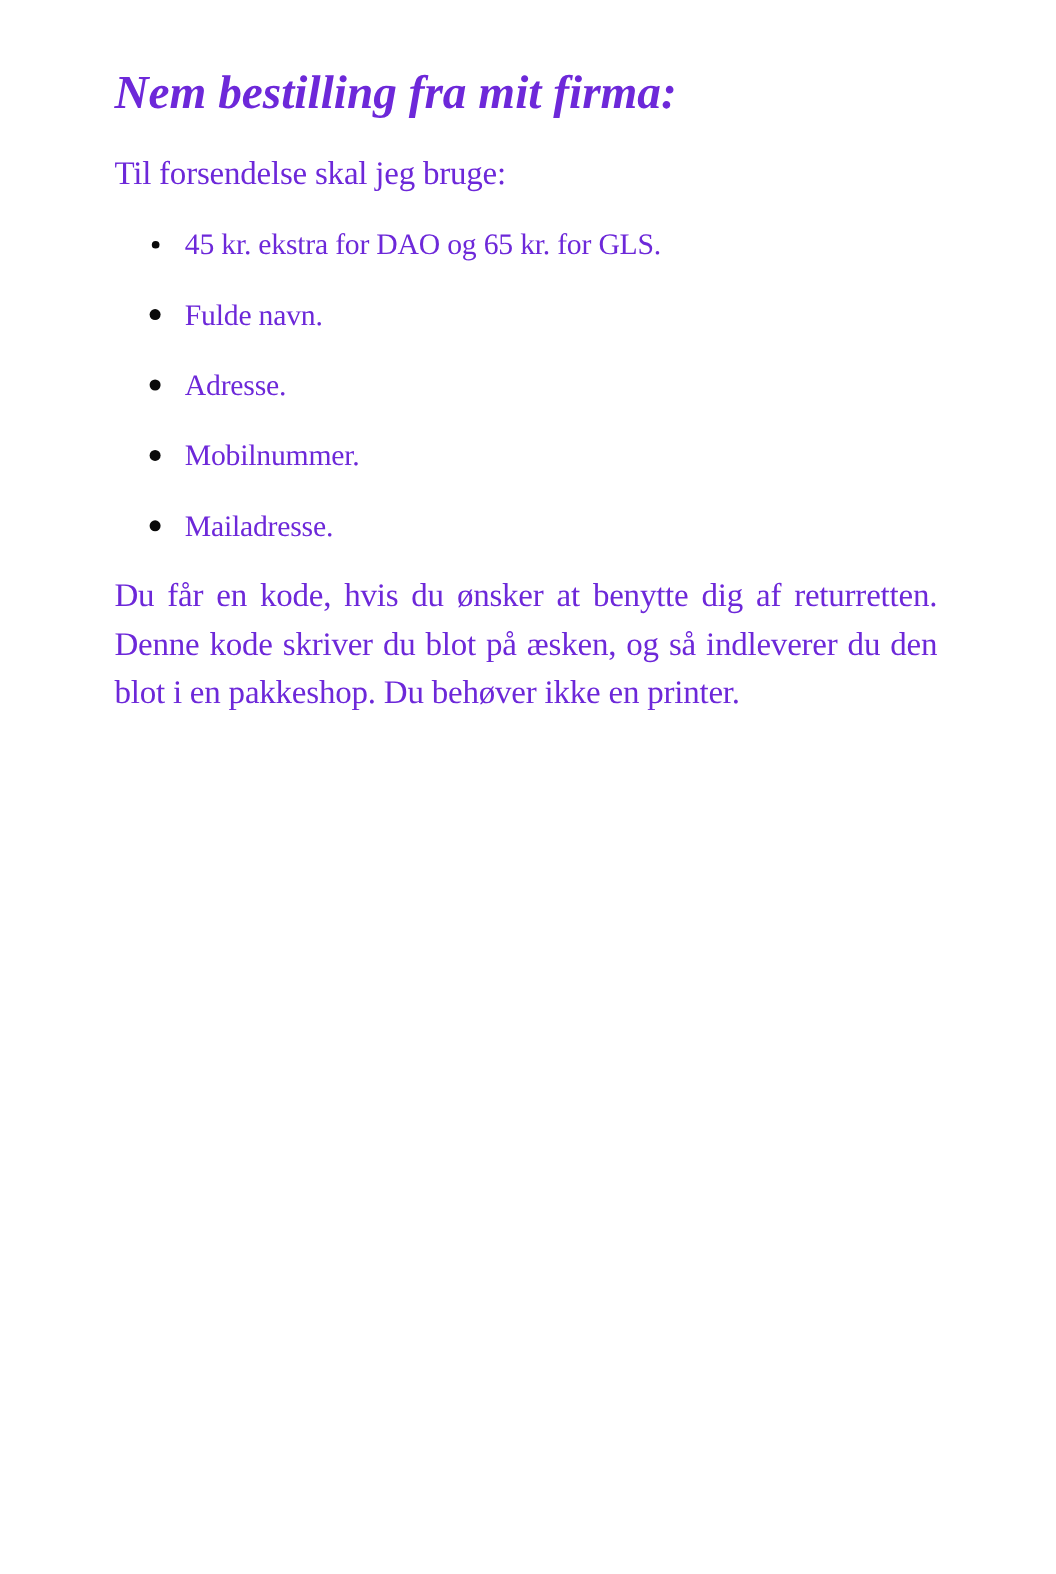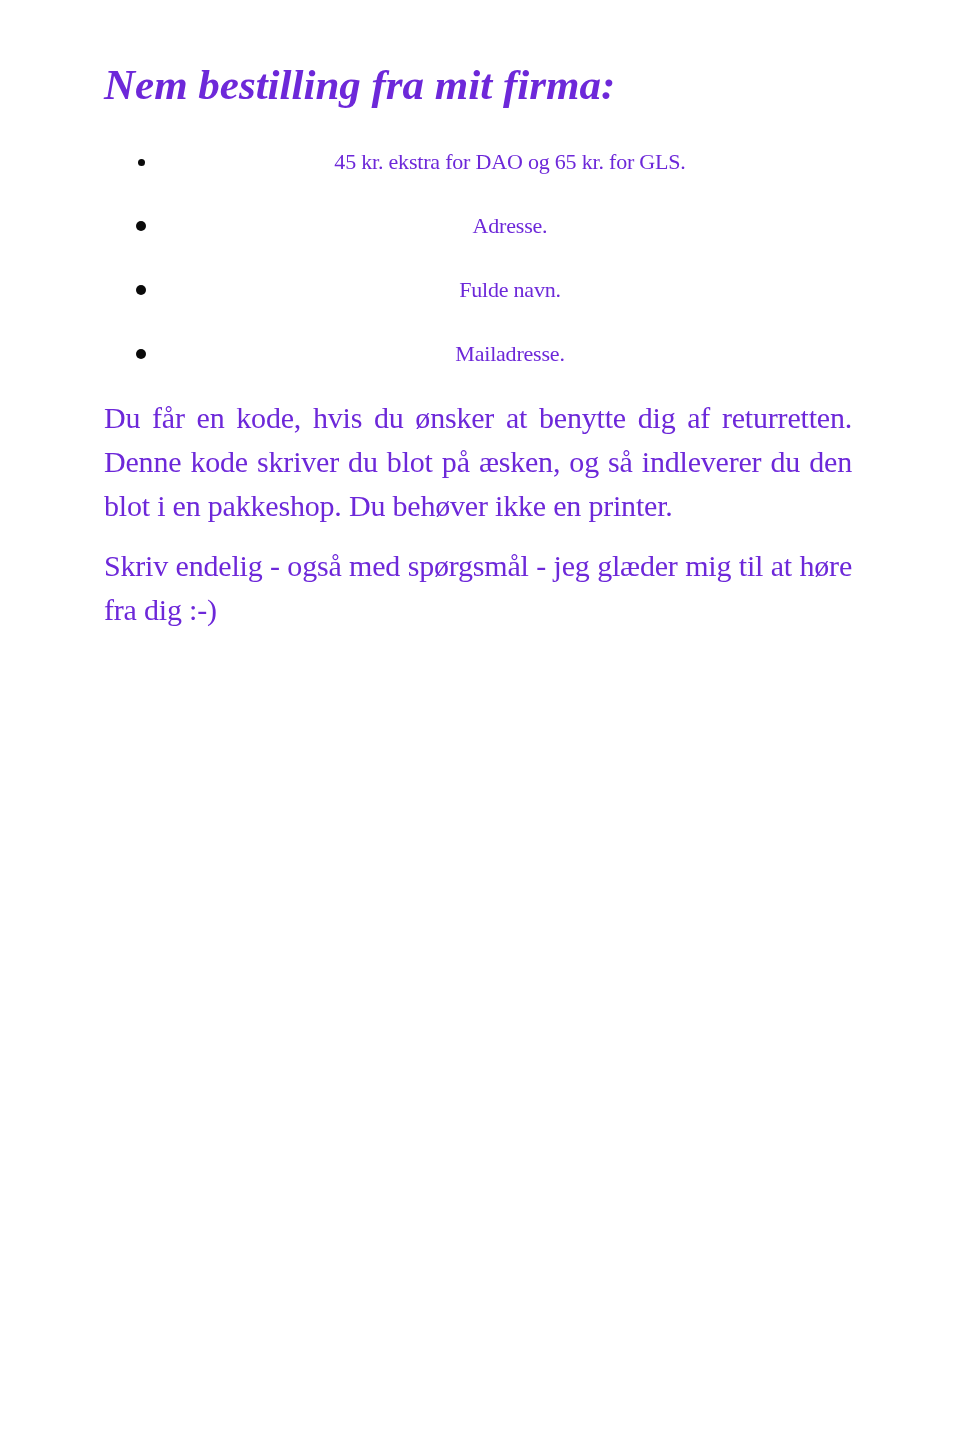--- a/index.html
+++ b/index.html
@@ -39,25 +39,25 @@
     text-align: justify;
   }
   ul.req-list {
     list-style: none;
     margin: 0;
     padding: 4px 0 0 0;
   }
   ul.req-list li {
     position: relative;
     padding-left: 64px;
-    font-size: 22px;
+    font-size: 27px;
     line-height: 44px;
     letter-spacing: -0.2px;
     margin: 0 0 20px 0;
-    text-align: center;
+    text-align: left;
   }
   .bullet-dot {
     position: absolute;
     left: 32px;
     top: 17px;
     width: 10px;
     height: 10px;
     border-radius: 50%;
     background: #0a0a0a;
   }
@@ -71,40 +71,44 @@
 </head>
 <body>
 
 <div id="page">
   <div id="content">
 
     <h1 class="doc-title"><span>Nem bestilling fra mit firma:</span></h1>
 
 
 
+    <p class="para">Til forsendelse skal jeg bruge:</p>
 
     <ul class="req-list">
       <li>
         <span class="bullet-dot small"></span>
         <span>45 kr. ekstra for DAO og 65 kr. for GLS.</span>
       </li>
       <li>
         <span class="bullet-dot"></span>
+        <span>Fulde navn.</span>
+      </li>
+      <li>
+        <span class="bullet-dot"></span>
         <span>Adresse.</span>
       </li>
       <li>
         <span class="bullet-dot"></span>
-        <span>Fulde navn.</span>
+        <span>Mobilnummer.</span>
       </li>
       <li>
         <span class="bullet-dot"></span>
         <span>Mailadresse.</span>
       </li>
     </ul>
 
 
 
     <p class="para">Du får en kode, hvis du ønsker at benytte dig af returretten. Denne kode skriver du blot på æsken, og så indleverer du den blot i en pakkeshop. Du behøver ikke en printer.</p>
 
-    <p class="para">Skriv endelig - også med spørgsmål - jeg glæder mig til at høre fra dig :-)</p>
 
   </div>
 </div>
 
 </body></html>

